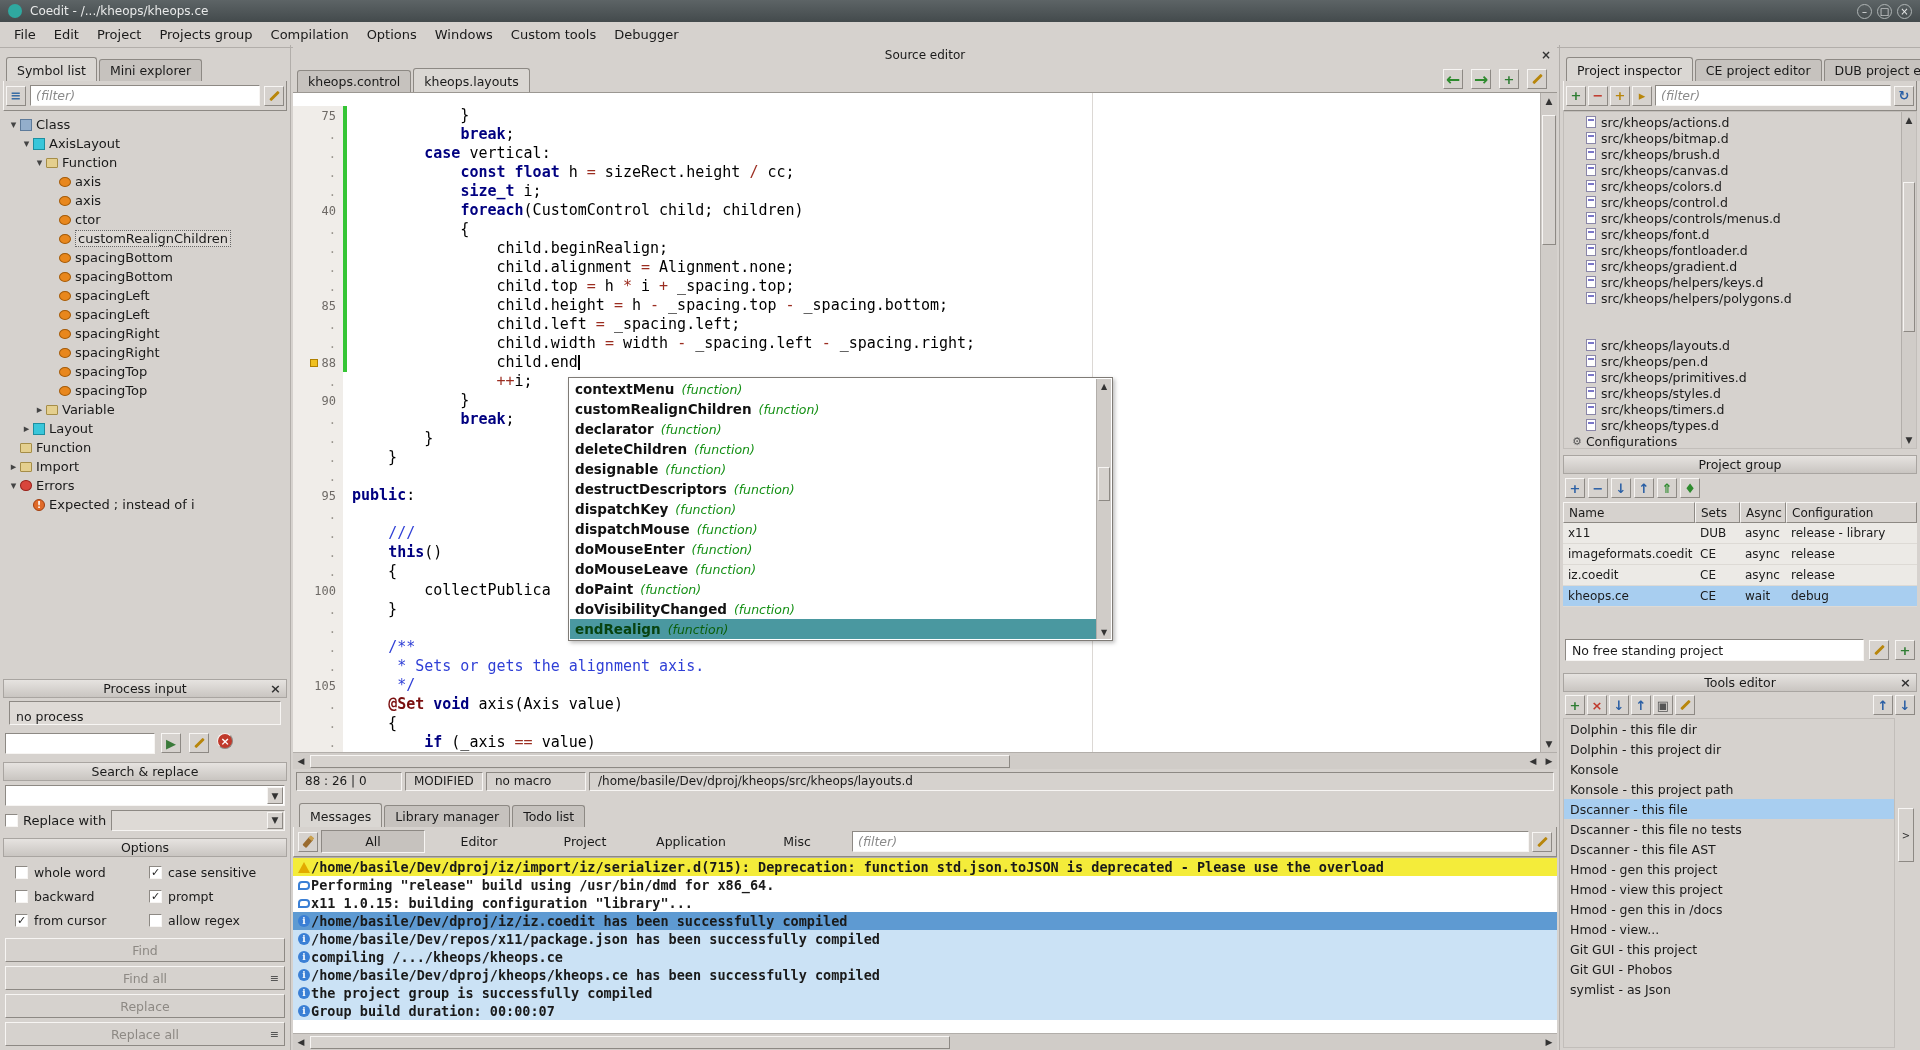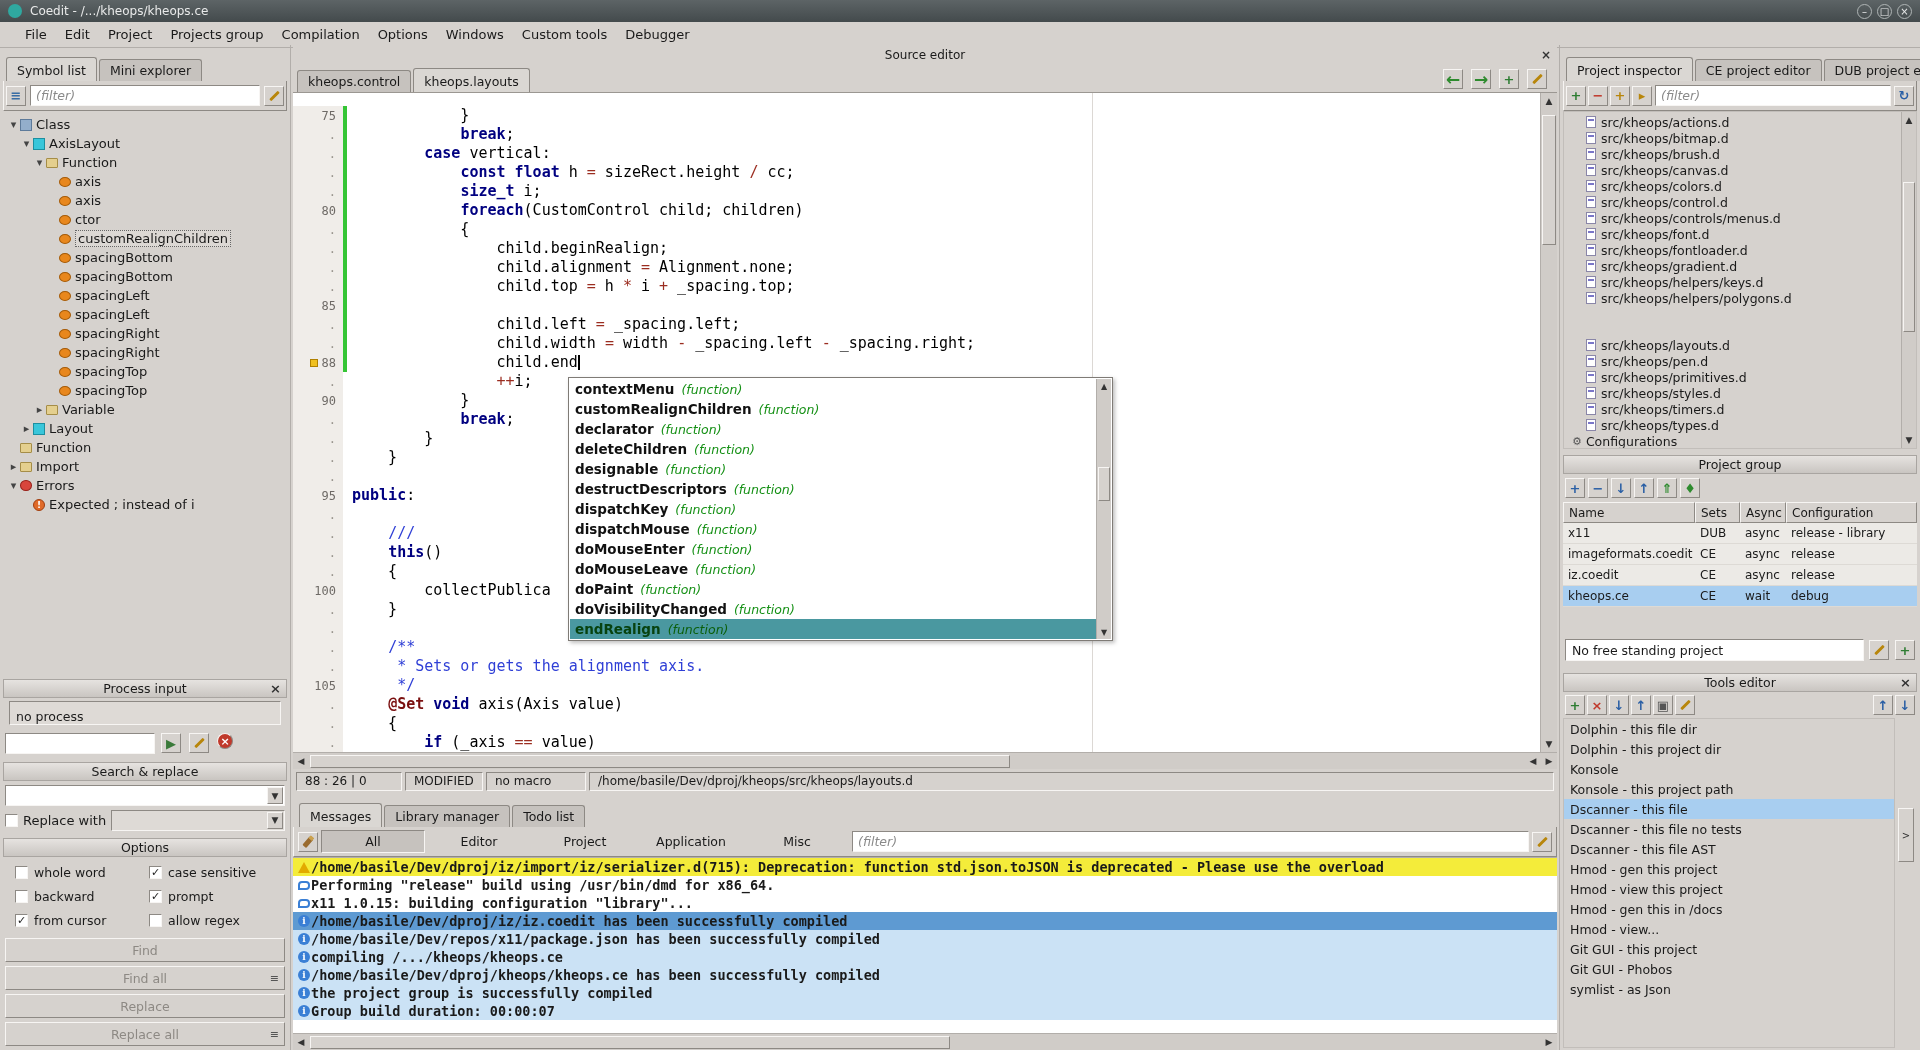--- a/index.html
+++ b/index.html
@@ -22,21 +22,21 @@
   .tabs{display:flex;align-items:flex-end;height:24px;flex:0 0 24px;padding-left:3px;}
   .tab{padding:3px 10px 3px 10px;border:1px solid #8d8984;border-bottom:none;background:#c6c2be;margin-right:2px;border-radius:3px 3px 0 0;font-size:12.5px;white-space:nowrap;}
   .tab.active{background:#dad7d3;position:relative;z-index:2;padding-top:5px;}
   .x-plain{font-weight:bold;color:#333;}
 
   
   .titlebar{position:absolute;top:0;left:0;right:0;height:22px;background:linear-gradient(#5d6466,#434a4c);color:#e9eaea;display:flex;align-items:center;padding:0 8px;gap:8px;font-size:12px;}
   .app-logo{width:14px;height:14px;border-radius:50%;background:#2fa8a0;color:#fff;font-size:10px;font-weight:bold;display:flex;align-items:center;justify-content:center;}
   .title-text{flex:1;}
   .win-btn{border:1px solid #aeb4b4;border-radius:50%;width:15px;height:15px;color:#e8eaea;font-size:10px;display:inline-flex;align-items:center;justify-content:center;margin-left:5px;}
-  .menubar{position:absolute;top:22px;left:0;right:0;height:26px;background:#d6d2ce;border-bottom:1px solid #b2aeaa;display:flex;align-items:center;padding-left:16px;}
+  .menubar{position:absolute;top:22px;left:0;right:0;height:26px;background:#d6d2ce;border-bottom:1px solid #b2aeaa;display:flex;align-items:center;padding-left:5px;}
   .menu-item{padding:3px 9px;font-size:13px;white-space:nowrap;}
 
   
   .left-panel{position:absolute;top:45px;left:0;width:291px;bottom:0;display:flex;flex-direction:column;padding:0 3px;border-right:1px solid #b2aeaa;}
   .center-panel{position:absolute;top:45px;left:293px;width:1264px;bottom:0;display:flex;flex-direction:column;}
   .right-panel{position:absolute;top:45px;left:1559px;right:0;bottom:0;display:flex;flex-direction:column;padding:0 3px;border-left:1px solid #b2aeaa;}
 
   
   .toolbar-row{height:30px;flex:0 0 30px;display:flex;align-items:center;gap:4px;padding:2px 2px;}
   .sym-tree{flex:1 1 auto;overflow:hidden;padding-top:4px;}
@@ -393,26 +393,26 @@
           </span>
         </span>
     </div>
     <div class="code-area">
       <div class="code-scroll" id="code-lines" style="padding-top:13px;">
           <div class="code-row"><div class="gut"><span>75</span></div><div class="strip mod"></div><div class="code-text"><span class="tok-p">            }</span></div></div>
           <div class="code-row"><div class="gut"><span class="dot">.</span></div><div class="strip mod"></div><div class="code-text"><span class="tok-p">            </span><span class="tok-k">break</span><span class="tok-p">;</span></div></div>
           <div class="code-row"><div class="gut"><span class="dot">.</span></div><div class="strip mod"></div><div class="code-text"><span class="tok-p">        </span><span class="tok-k">case</span><span class="tok-p"> vertical:</span></div></div>
           <div class="code-row"><div class="gut"><span class="dot">.</span></div><div class="strip mod"></div><div class="code-text"><span class="tok-p">            </span><span class="tok-k">const</span><span class="tok-p"> </span><span class="tok-k">float</span><span class="tok-p"> h </span><span class="tok-o">=</span><span class="tok-p"> sizeRect.height </span><span class="tok-o">/</span><span class="tok-p"> cc;</span></div></div>
           <div class="code-row"><div class="gut"><span class="dot">.</span></div><div class="strip mod"></div><div class="code-text"><span class="tok-p">            </span><span class="tok-k">size_t</span><span class="tok-p"> i;</span></div></div>
-          <div class="code-row"><div class="gut"><span>80</span></div><div class="strip mod"></div><div class="code-text"><span class="tok-p">            </span><span class="tok-k">foreach</span><span class="tok-p">(CustomControl child; children)</span></div></div>
+          <div class="code-row"><div class="gut"><span>40</span></div><div class="strip mod"></div><div class="code-text"><span class="tok-p">            </span><span class="tok-k">foreach</span><span class="tok-p">(CustomControl child; children)</span></div></div>
           <div class="code-row"><div class="gut"><span class="dot">.</span></div><div class="strip mod"></div><div class="code-text"><span class="tok-p">            {</span></div></div>
           <div class="code-row"><div class="gut"><span class="dot">.</span></div><div class="strip mod"></div><div class="code-text"><span class="tok-p">                child.beginRealign;</span></div></div>
           <div class="code-row"><div class="gut"><span class="dot">.</span></div><div class="strip mod"></div><div class="code-text"><span class="tok-p">                child.alignment </span><span class="tok-o">=</span><span class="tok-p"> Alignment.none;</span></div></div>
           <div class="code-row"><div class="gut"><span class="dot">.</span></div><div class="strip mod"></div><div class="code-text"><span class="tok-p">                child.top </span><span class="tok-o">=</span><span class="tok-p"> h </span><span class="tok-o">*</span><span class="tok-p"> i </span><span class="tok-o">+</span><span class="tok-p"> _spacing.top;</span></div></div>
-          <div class="code-row"><div class="gut"><span>85</span></div><div class="strip mod"></div></div>
+          <div class="code-row"><div class="gut"><span>85</span></div><div class="strip mod"></div><div class="code-text"><span class="tok-p">                child.height </span><span class="tok-o">=</span><span class="tok-p"> h </span><span class="tok-o">-</span><span class="tok-p"> _spacing.top </span><span class="tok-o">-</span><span class="tok-p"> _spacing.bottom;</span></div></div>
           <div class="code-row"><div class="gut"><span class="dot">.</span></div><div class="strip mod"></div><div class="code-text"><span class="tok-p">                child.left </span><span class="tok-o">=</span><span class="tok-p"> _spacing.left;</span></div></div>
           <div class="code-row"><div class="gut"><span class="dot">.</span></div><div class="strip mod"></div><div class="code-text"><span class="tok-p">                child.width </span><span class="tok-o">=</span><span class="tok-p"> width </span><span class="tok-o">-</span><span class="tok-p"> _spacing.left </span><span class="tok-o">-</span><span class="tok-p"> _spacing.right;</span></div></div>
           <div class="code-row"><div class="gut"><span class="linemark"></span><span>88</span></div><div class="strip mod"></div><div class="code-text"><span class="tok-p">                child.end</span><span class="caret"></span></div></div>
           <div class="code-row"><div class="gut"><span class="dot">.</span></div><div class="strip"></div><div class="code-text"><span class="tok-p">                </span><span class="tok-o">++</span><span class="tok-p">i;</span></div></div>
           <div class="code-row"><div class="gut"><span>90</span></div><div class="strip"></div><div class="code-text"><span class="tok-p">            }</span></div></div>
           <div class="code-row"><div class="gut"><span class="dot">.</span></div><div class="strip"></div><div class="code-text"><span class="tok-p">            </span><span class="tok-k">break</span><span class="tok-p">;</span></div></div>
           <div class="code-row"><div class="gut"><span class="dot">.</span></div><div class="strip"></div><div class="code-text"><span class="tok-p">        }</span></div></div>
           <div class="code-row"><div class="gut"><span class="dot">.</span></div><div class="strip"></div><div class="code-text"><span class="tok-p">    }</span></div></div>
           <div class="code-row"><div class="gut"><span class="dot">.</span></div><div class="strip"></div><div class="code-text"></div></div>
           <div class="code-row"><div class="gut"><span>95</span></div><div class="strip"></div><div class="code-text"><span class="tok-k">public</span><span class="tok-p">:</span></div></div>

